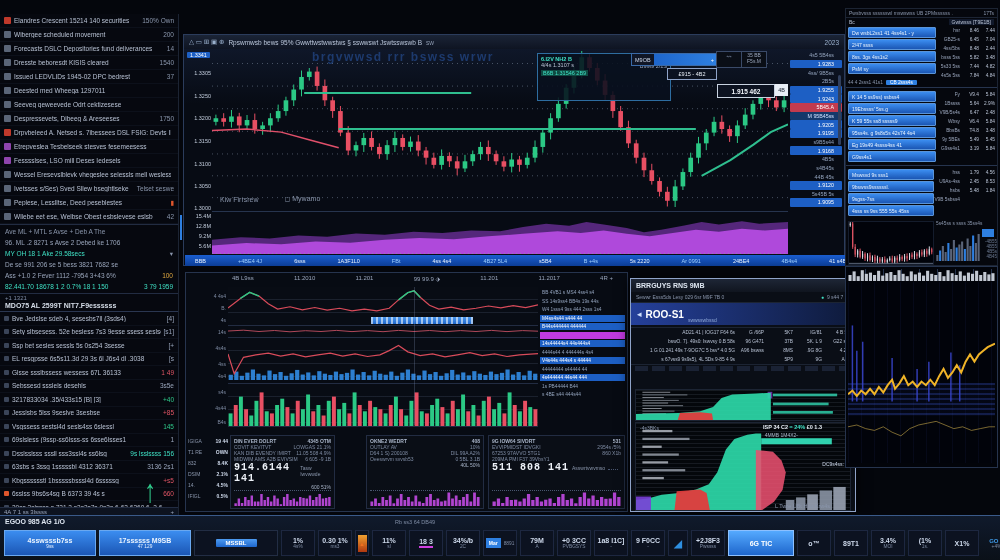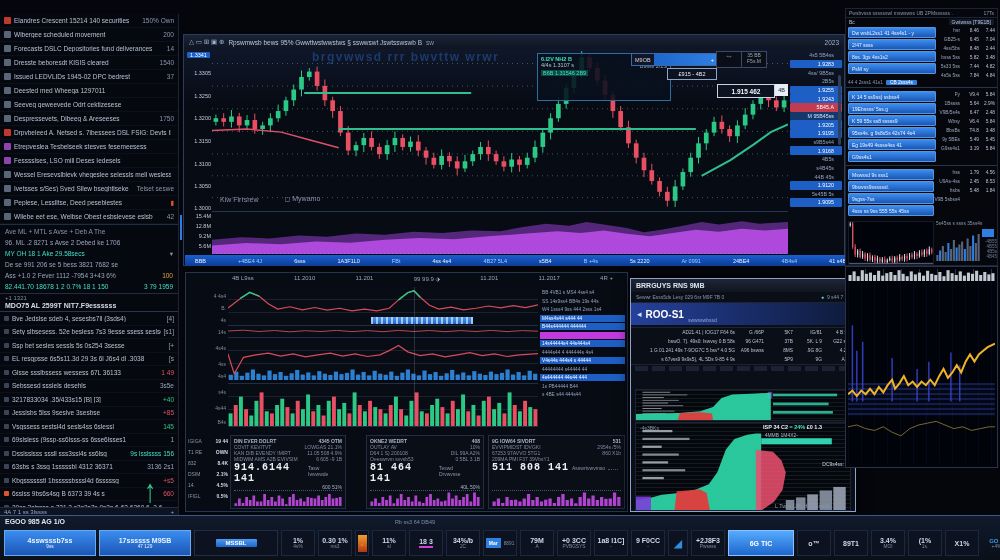--- a/index.html
+++ b/index.html
@@ -307,21 +307,21 @@
     </div>
   </div>
 
   <div id="chartwin" class="abs">
     <div id="cw-title">
       <span style="color:#9ab0cc;">△ ▭ ⊞ ▣ ⊕</span>
       <span style="color:#b8c4d8;">Rpswmwsb bews 95%   Gwwttwstwwstws  §  sswwswt Jswtsswswb  B</span>
       <span class="dim">sw</span>
       <span style="margin-left:auto;color:#9ab0cc;">2023</span>
     </div>
-    <div id="cw-bigtitle">brgvwwsd  rrr  bwvttw  wrwr</div>
+    <div id="cw-bigtitle">brgvwwsd  rrr  bswss  wrwr</div>
     <div id="axis-chip">1.3341</div>
     <div>
 
     <div class="axis-lab" style="top: 9px; margin-top: 26px;">1.3305</div>
         <div class="axis-lab" style="top: 32px; margin-top: 26px;">1.3250</div>
         <div class="axis-lab" style="top: 54px; margin-top: 26px;">1.3200</div>
         <div class="axis-lab" style="top: 77px; margin-top: 26px;">1.3150</div>
         <div class="axis-lab" style="top: 100px; margin-top: 26px;">1.3100</div>
         <div class="axis-lab" style="top: 122px; margin-top: 26px;">1.3050</div>
         <div class="axis-lab" style="top: 144px; margin-top: 26px;">1.3000</div>
@@ -770,21 +770,21 @@
         </div>
         <div class="c0r">
           <span class="dim">14.</span>
           <span style="color:#cdd8ea;font-weight:bold;">4.5%</span>
         </div>
         <div class="c0r">
           <span class="dim">IFIGL</span>
           <span style="color:#cdd8ea;font-weight:bold;">0.5%</span>
         </div>
       </div>
-    <div class="card" style="left:44px;width:116px;">
+    <div class="card" style="left:44px;width:105px;">
       <div class="hr">
           <span>DIN EVER DOLRT</span>
           <span>4345 OTM</span>
         </div>
       <div class="hr2">
           <span>COVIT KEVITVT</span>
           <span>LOWGAS 21.1%</span>
         </div>
       <div class="hr2">
           <span>KAN DIB EVENDY IMIRT</span>
@@ -844,25 +844,20 @@
           <span>OUTLAY AV</span>
           <span>10%</span>
         </div>
       <div class="hr2">
           <span>D64 1 S) 200108</span>
           <span>DIL 99A A2%</span>
         </div>
       <div class="hr2">
           <span>Oeeswrvm svvsb53</span>
           <span>0 5BL 3.1B</span>
-        </div>
-      <div style="display:flex;align-items:baseline;">
-          <span class="big">81 464 141</span>
-          <span class="dim" style="margin-left:3px;">Teswd Drvwvsse</span>
-          <span class="dots"></span>
         </div>
       <div style="text-align:right;color:#aab6ca;">40L 50%</div>
       <div class="spark">
           <svg id="svg-sp2" class="svgfill" viewBox="0 0 1000 1000" preserveAspectRatio="none">
             <rect x="4" y="700" width="25.333333333333332" height="300" fill="#b044d0"></rect>
             <rect x="37.333333333333336" y="500" width="25.333333333333332" height="500" fill="#b044d0"></rect>
             <rect x="70.66666666666667" y="800" width="25.333333333333332" height="200" fill="#b044d0"></rect>
             <rect x="104" y="400" width="25.333333333333332" height="600" fill="#b044d0"></rect>
             <rect x="137.33333333333334" y="600" width="25.333333333333332" height="400" fill="#b044d0"></rect>
             <rect x="170.66666666666666" y="300" width="25.333333333333332" height="700" fill="#b044d0"></rect>

